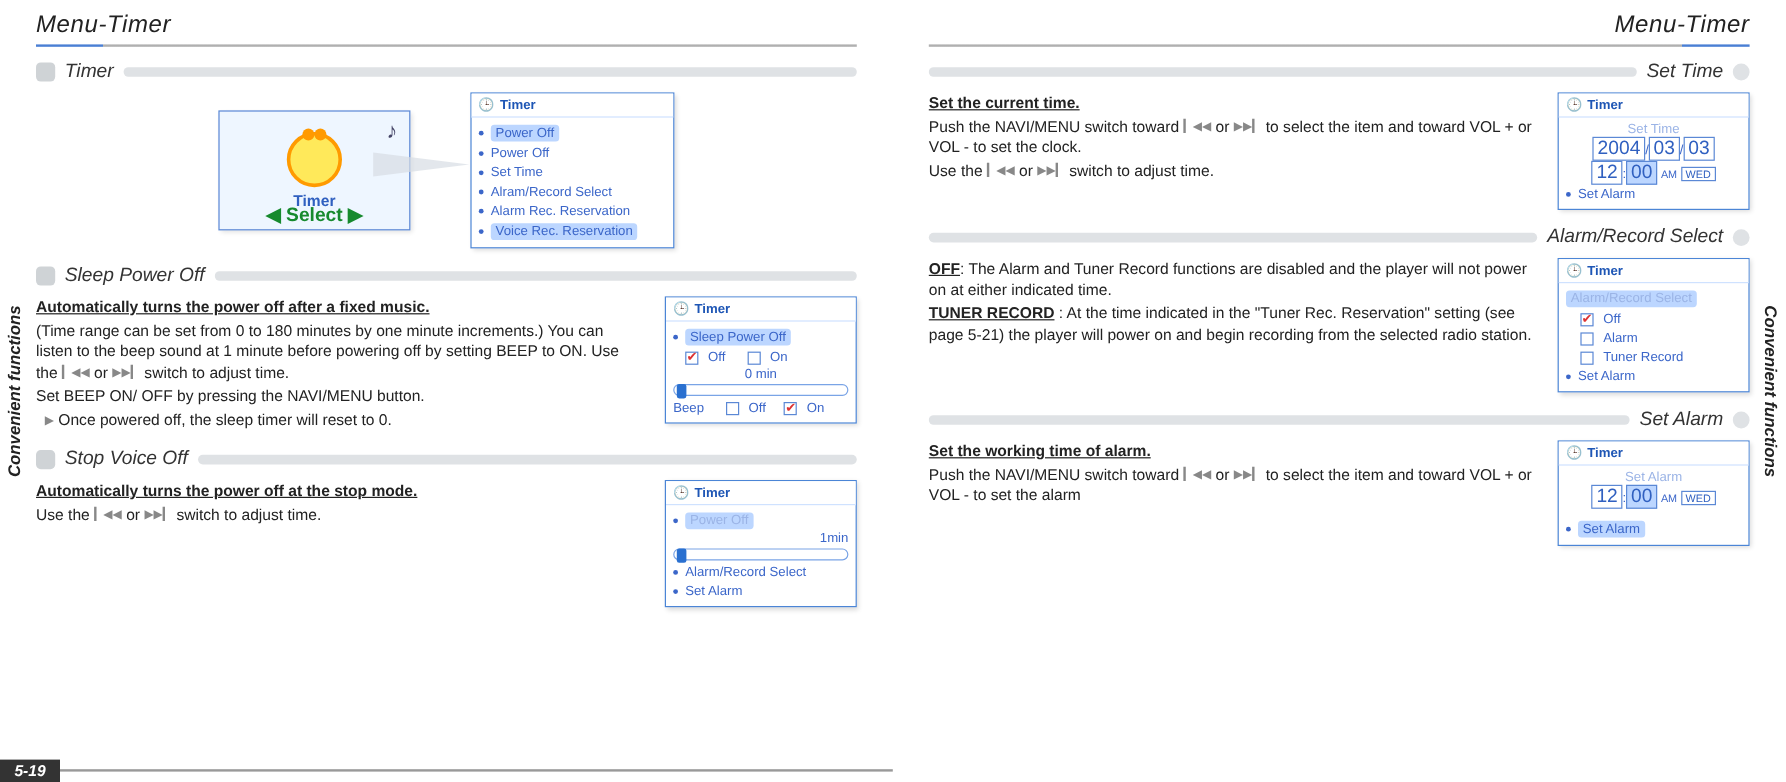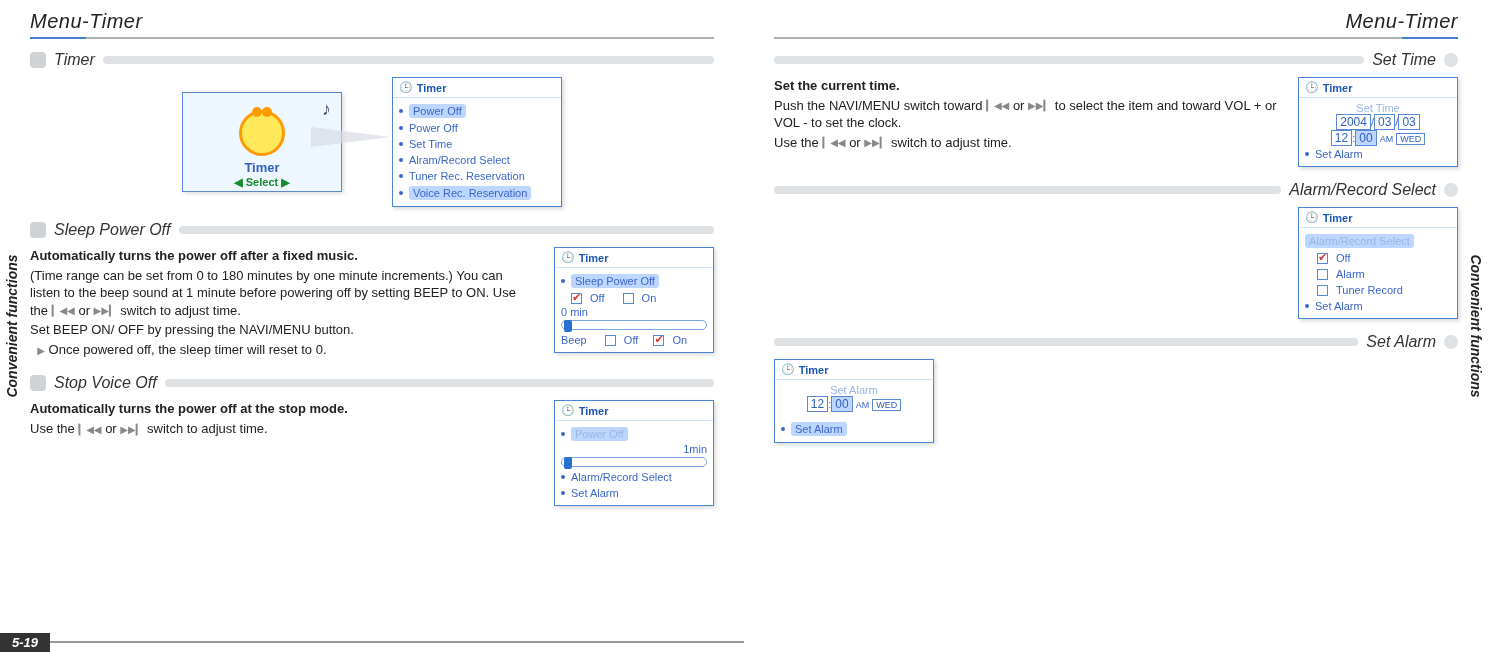--- a/index.html
+++ b/index.html
@@ -75,21 +75,21 @@
   .section-head.right .sec-title { order:2; }
   .section-head.right .sec-cap-right { order:3; }
 
   .content-row {
     display:flex;
     gap:20px;
     align-items:flex-start;
   }
   .text-col { flex:1; }
   .text-col p { line-height:1.35; margin-bottom:2px;}
-  b { font-weight:bold; }
+  b { font-weight:bold;text-decoration:underline; }
 
   .screenshot {
     flex:0 0 auto;
     border:1px solid #4b85d6;
     background:#fff;
     font-size:11px;
     width:160px;
     box-shadow:2px 2px 4px rgba(0,0,0,.15);
   }
   .ss-header{
@@ -137,21 +137,21 @@
     position:relative;
   }
   .big-menu .clock-face{
     width:46px;height:46px;border-radius:50%;
     background:#ffe95a;border:3px solid #ff9a00;position:relative;
   }
   .big-menu .bell{position:absolute;top:-6px;left:10px;width:10px;height:10px;background:#ff9a00;border-radius:50%;}
   .big-menu .bell.r{left:auto;right:10px;}
   .big-menu .lbl{color:#3060c0;font-weight:bold;margin-top:4px;}
   .big-menu .note{position:absolute;top:6px;right:10px;font-size:18px;color:#446;}
-  .big-menu .footer{position:absolute;bottom:2px;width:100%;text-align:center;color:#178a2e;font-size:11px;font-weight:bold;}
+  .big-menu .footer{position:absolute;bottom:2px;width:100%;text-align:center;color:#178a2e;font-size:16px;font-weight:bold;}
   .arrow{
     position:absolute;left:47%;top:46%;
     width:0;height:0;border-top:10px solid transparent;border-bottom:10px solid transparent;
     border-left:20px solid #d7dde4;
     transform:translate(-50%,-50%) scaleX(4);
     opacity:.7;
   }
 
   .side-label{
     position:absolute;
@@ -171,21 +171,21 @@
     display:flex; align-items:center;margin-top:20px;
   }
   .footer-bar .num{
     background:#333;color:#fff;font-style:italic;font-weight:bold;
     padding:2px 12px;
   }
   .footer-bar .line{flex:1;height:2px;background:#999;}
   .footer-bar.right{flex-direction:row-reverse;}
 
   .nav-icon{display:inline-block;font-size:10px;color:#888;vertical-align:middle;}
-  .pill{display:inline-block;border:1px solid #5b88d5;padding:0 3px;font-size:12px;color:#3060c0;}
+  .pill{display:inline-block;border:1px solid #5b88d5;padding:0 3px;font-size:16px;color:#3060c0;}
 </style>
 </head>
 <body>
 
 <div class="page">
   <div class="page-title pt-left">Menu-Timer</div>
   <div class="hr-top"></div>
 
   <div class="section">
     <div class="section-head">
@@ -218,21 +218,21 @@
           <div class="li">
               <span class="dot"></span>
               <span>Set Time</span>
             </div>
           <div class="li">
               <span class="dot"></span>
               <span>Alram/Record Select</span>
             </div>
           <div class="li">
               <span class="dot"></span>
-              <span>Tuner Rec. Reservation</span>
+              <span>Alarm Rec. Reservation</span>
             </div>
           <div class="li">
               <span class="dot"></span>
               <span class="hl">Voice Rec. Reservation</span>
             </div>
         </div>
       </div>
     </div>
   </div>
 
@@ -259,21 +259,21 @@
         <div class="ss-header">🕒 <span>Timer</span></div>
         <div class="ss-body">
           <div class="li">
               <span class="dot"></span>
               <span class="hl">Sleep Power Off</span>
             </div>
           <div class="li" style="padding-left:10px">
             <span class="checkbox checked"></span><span>Off</span>&nbsp;&nbsp;
             <span class="checkbox"></span><span>On</span>
           </div>
-          <div style="text-align:left;color:#3b66c9">0 min</div>
+          <div style="text-align:center;color:#3b66c9">0 min</div>
           <div class="slider">
               <div class="thumb"></div>
             </div>
           <div class="li">
             <span>Beep</span>&nbsp;&nbsp;
             <span class="checkbox"></span><span>Off</span>&nbsp;
             <span class="checkbox checked"></span><span>On</span>
           </div>
         </div>
       </div>
@@ -378,20 +378,22 @@
   </div>
 
   <div class="section">
     <div class="section-head right">
       <div class="sec-line"></div>
       <div class="sec-title">Alarm/Record Select</div>
       <div class="sec-cap-right"></div>
     </div>
     <div class="content-row">
       <div class="text-col">
+        <p><b>OFF</b><span>: The Alarm and Tuner Record functions are disabled and the player will not power on at either indicated time.</span></p>
+        <p><b>TUNER RECORD</b><span> : At the time indicated in the "Tuner Rec. Reservation" setting (see page 5-21) the player will power on and begin recording from the selected radio station.</span></p>
       </div>
       <div class="screenshot">
         <div class="ss-header">🕒 <span>Timer</span></div>
         <div class="ss-body">
           <div class="li">
               <span class="hl" style="color:#9bb4e6">Alarm/Record Select</span>
             </div>
           <div class="li" style="padding-left:12px">
               <span class="checkbox checked"></span>
               <span>Off</span>
@@ -413,20 +415,30 @@
     </div>
   </div>
 
   <div class="section">
     <div class="section-head right">
       <div class="sec-line"></div>
       <div class="sec-title">Set Alarm</div>
       <div class="sec-cap-right"></div>
     </div>
     <div class="content-row">
+      <div class="text-col">
+        <p><b>Set the working time of alarm.</b></p>
+        <p>
+          <span>Push the NAVI/MENU switch toward</span>
+          <span class="nav-icon">▎◀◀</span>
+          <span>or</span>
+          <span class="nav-icon">▶▶▎</span>
+          <span>to select the item and toward VOL + or VOL - to set the alarm</span>
+        </p>
+      </div>
       <div class="screenshot">
         <div class="ss-header">🕒 <span>Timer</span></div>
         <div class="ss-body">
           <div style="text-align:center;color:#9bb4e6">Set Alarm</div>
           <div style="text-align:center">
             <span class="pill">12</span>:<span class="pill" style="background:#bcd6ff">00</span>
             <span style="font-size:9px">AM</span>
             <span class="pill" style="font-size:9px">WED</span>
           </div>
           <div style="height:8px"></div>

